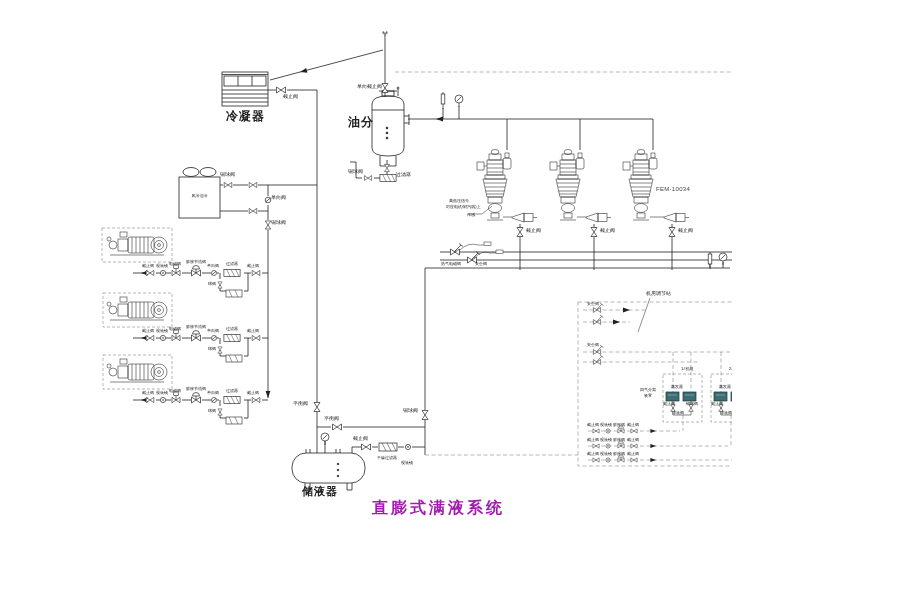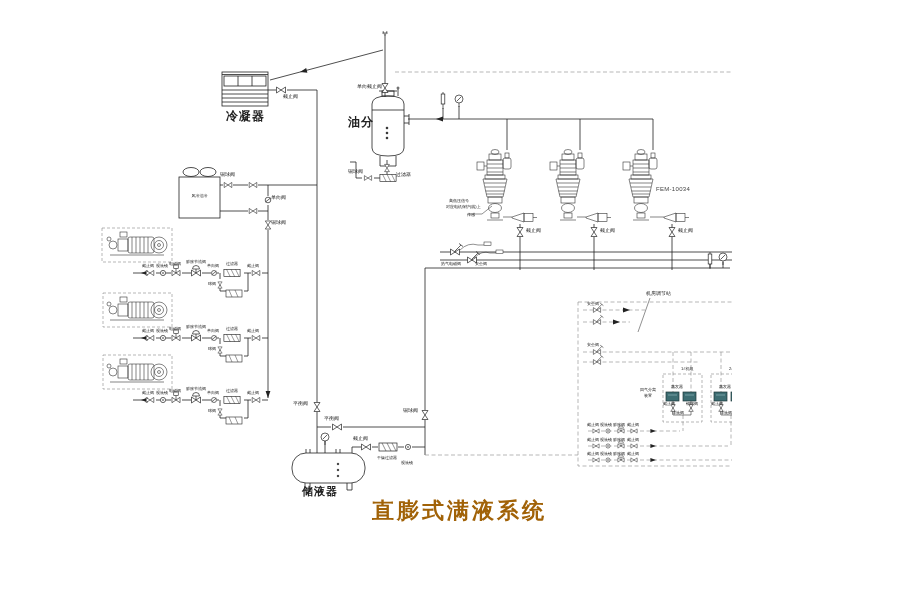--- a/index.html
+++ b/index.html
@@ -5,21 +5,21 @@
   html,body{margin:0;padding:0;background:#fff;}
   #stage{position:relative;width:732px;height:590px;background:#fff;overflow:hidden;
          font-family:"Liberation Sans",sans-serif;color:#111;}
   #pipes{position:absolute;left:0;top:0;}
   .lbl{position:absolute;white-space:nowrap;color:#222;line-height:1;}
   .sl{font-size:5px;}
   .xs{font-size:4px;}
   .s6{font-size:6px;color:#444;letter-spacing:.3px;}
   .bl{font-size:12px;font-family:"Liberation Serif",serif;font-weight:600;letter-spacing:1px;}
   .bl2{font-size:11px;font-family:"Liberation Serif",serif;font-weight:600;letter-spacing:1px;}
-  .title{font-size:22px;font-family:"Liberation Serif",serif;font-weight:700;letter-spacing:3px;color:#a16207;}
+  .title{font-size:16px;font-family:"Liberation Serif",serif;font-weight:700;letter-spacing:3px;color:#a21caf;}
   .ctr{text-align:center;}
 </style>
 </head>
 <body>
 
 <div id="stage">
 
 <svg id="pipes" width="908" height="590" viewBox="0 0 908 590">
   <defs>
     <g id="vlv">

